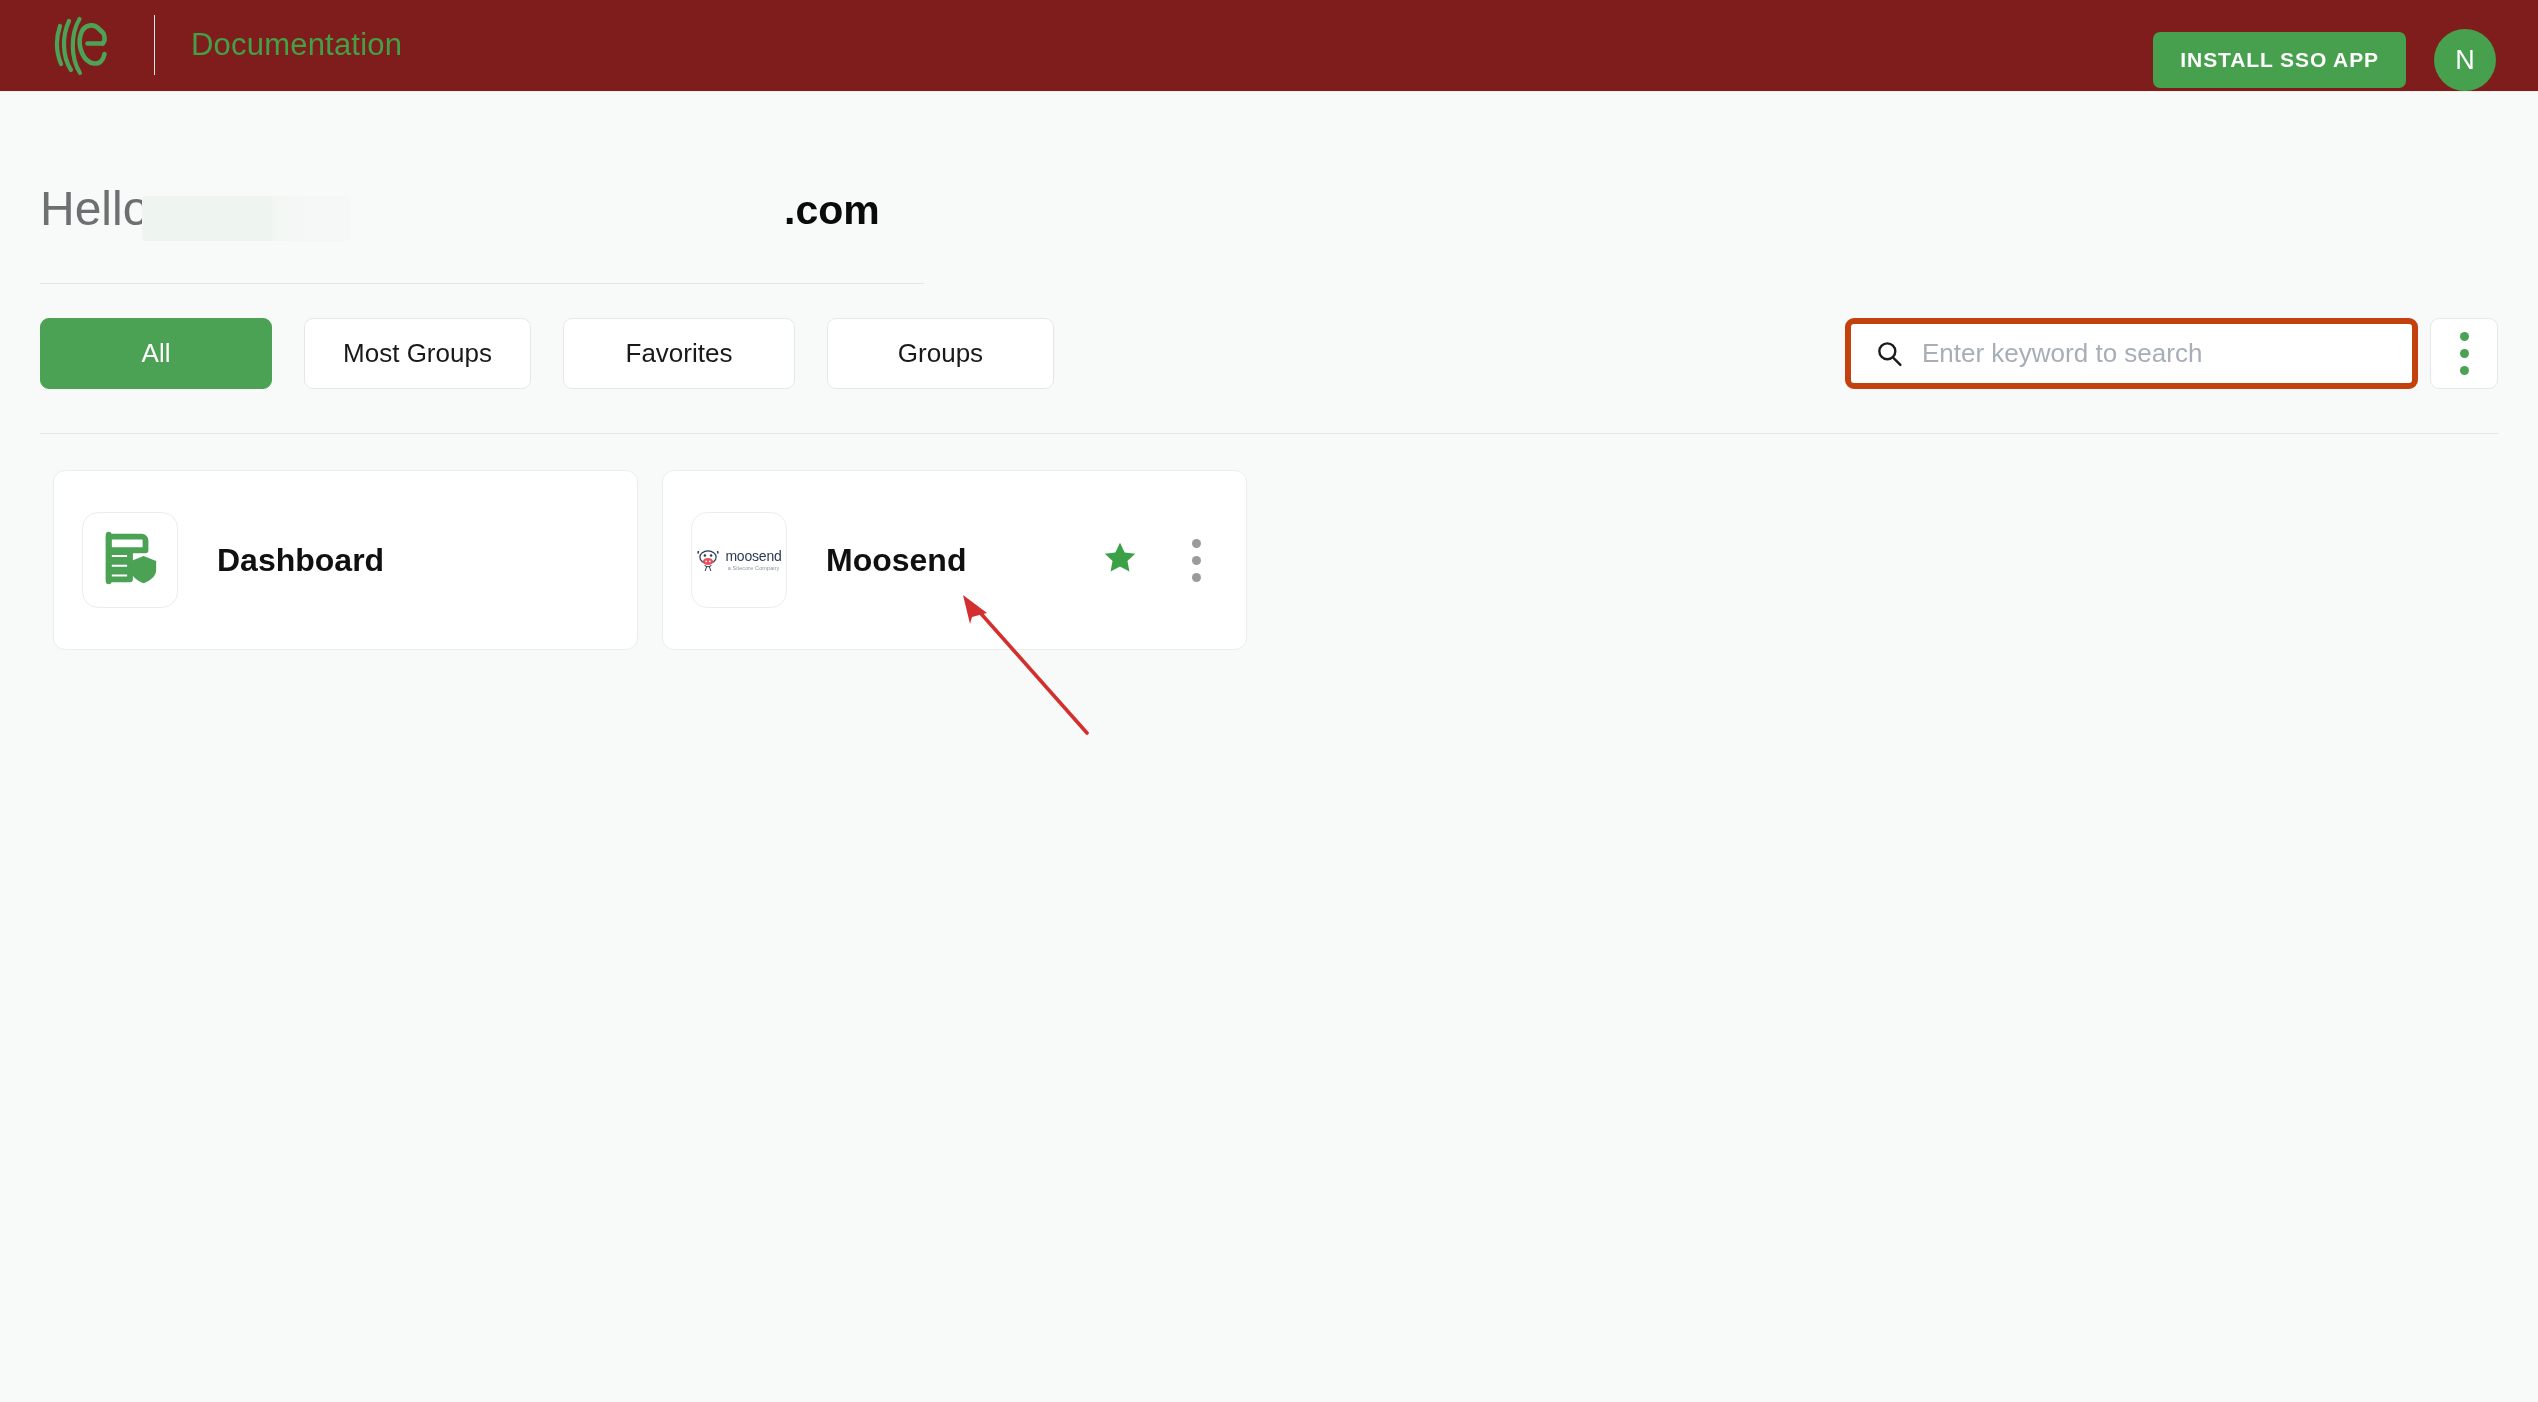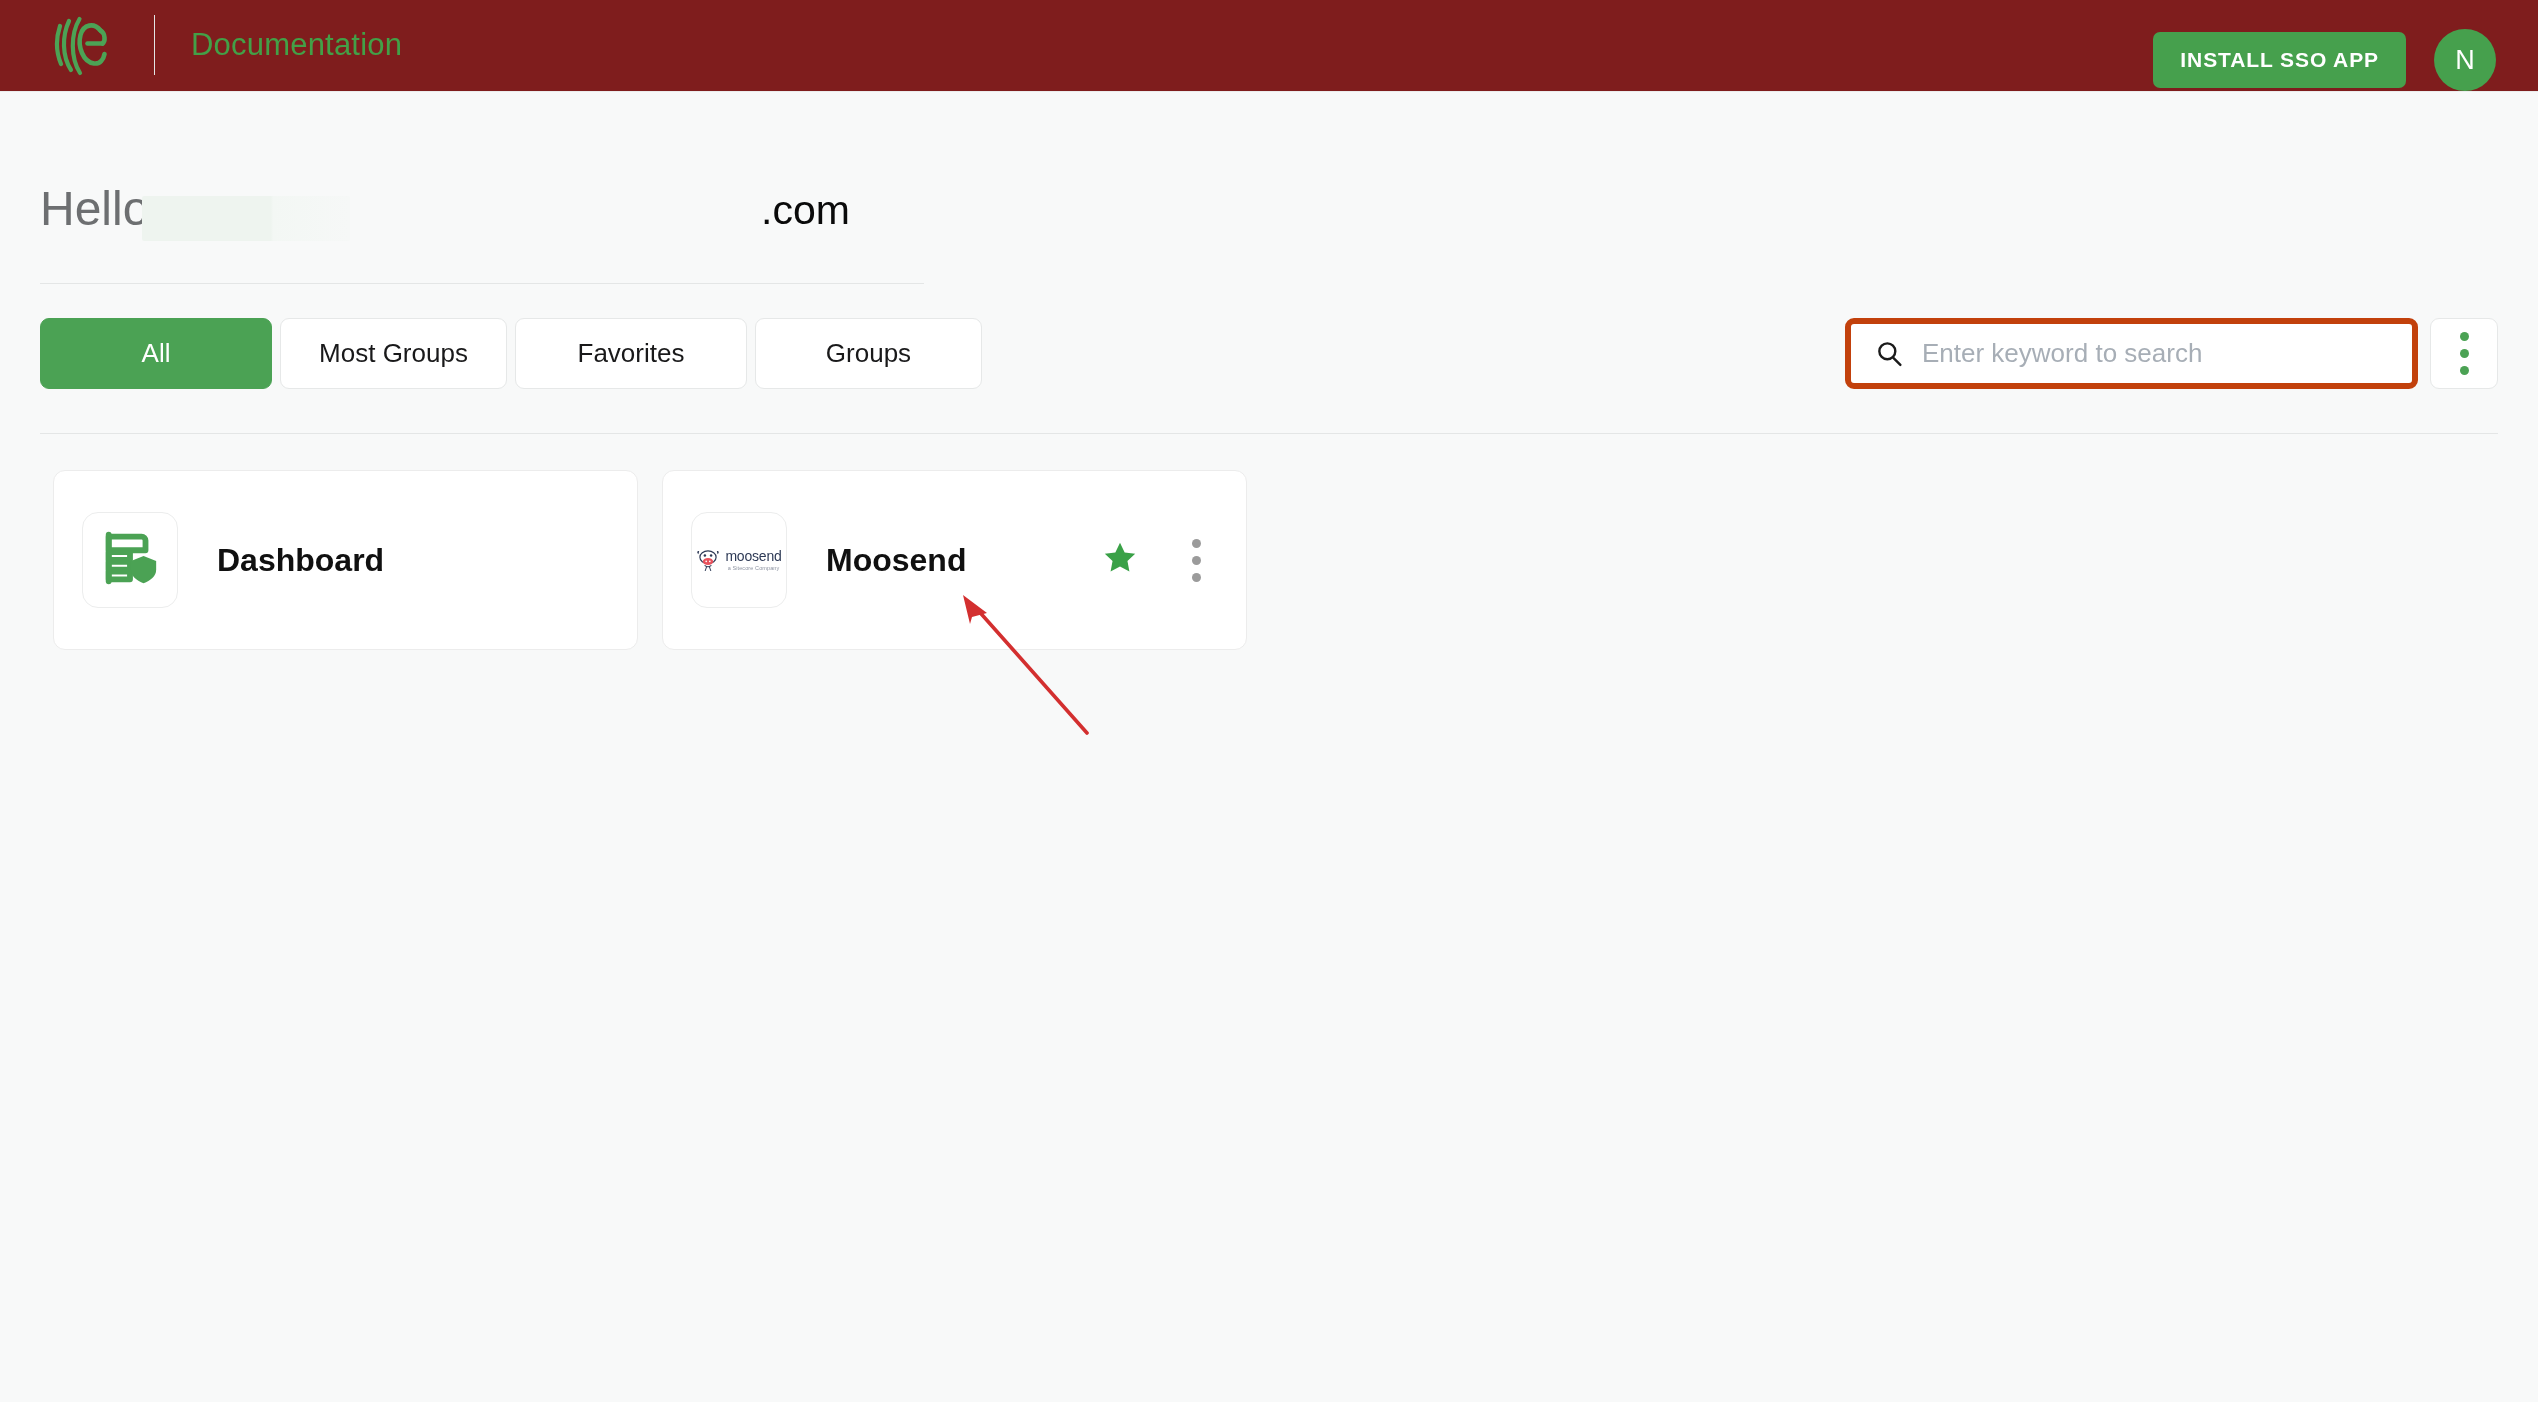--- a/index.html
+++ b/index.html
@@ -105,24 +105,24 @@
     position: absolute;
     left: 142px;
     top: 18px;
     width: 208px;
     height: 45px;
     background: linear-gradient(90deg,#eef4ef 0%,#eef4ef 62%,#f3f7f4 63%,#f6f8f7 100%);
     border-radius: 2px;
   }
   .greeting-domain {
     position: absolute;
-    left: 761px;
+    left: 784px;
     top: 0;
     font-size: 41px;
-    font-weight: 400;
+    font-weight: 700;
     color: #0a0a0a;
     line-height: 64px;
     white-space: nowrap;
   }
   .divider-short {
     position: absolute;
     left: 40px;
     top: 283px;
     width: 884px;
     height: 1px;
@@ -135,21 +135,21 @@
     top: 318px;
     left: 0;
     width: 2538px;
     height: 76px;
   }
   .tabs {
     position: absolute;
     left: 40px;
     top: 0;
     display: flex;
-    gap: 8px;
+    gap: 32px;
   }
   .tab {
     height: 71px;
     border-radius: 9px;
     background: #ffffff;
     border: 1px solid #e6e8e8;
     color: #19191a;
     font-size: 26px;
     font-family: "Liberation Sans", sans-serif;
     display: flex;

